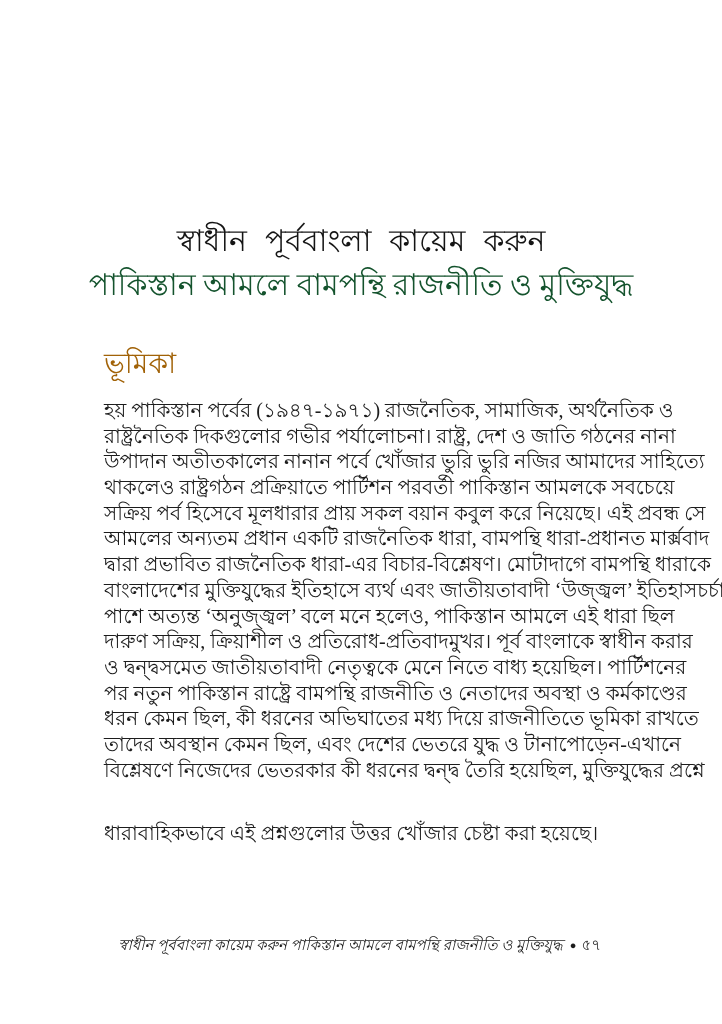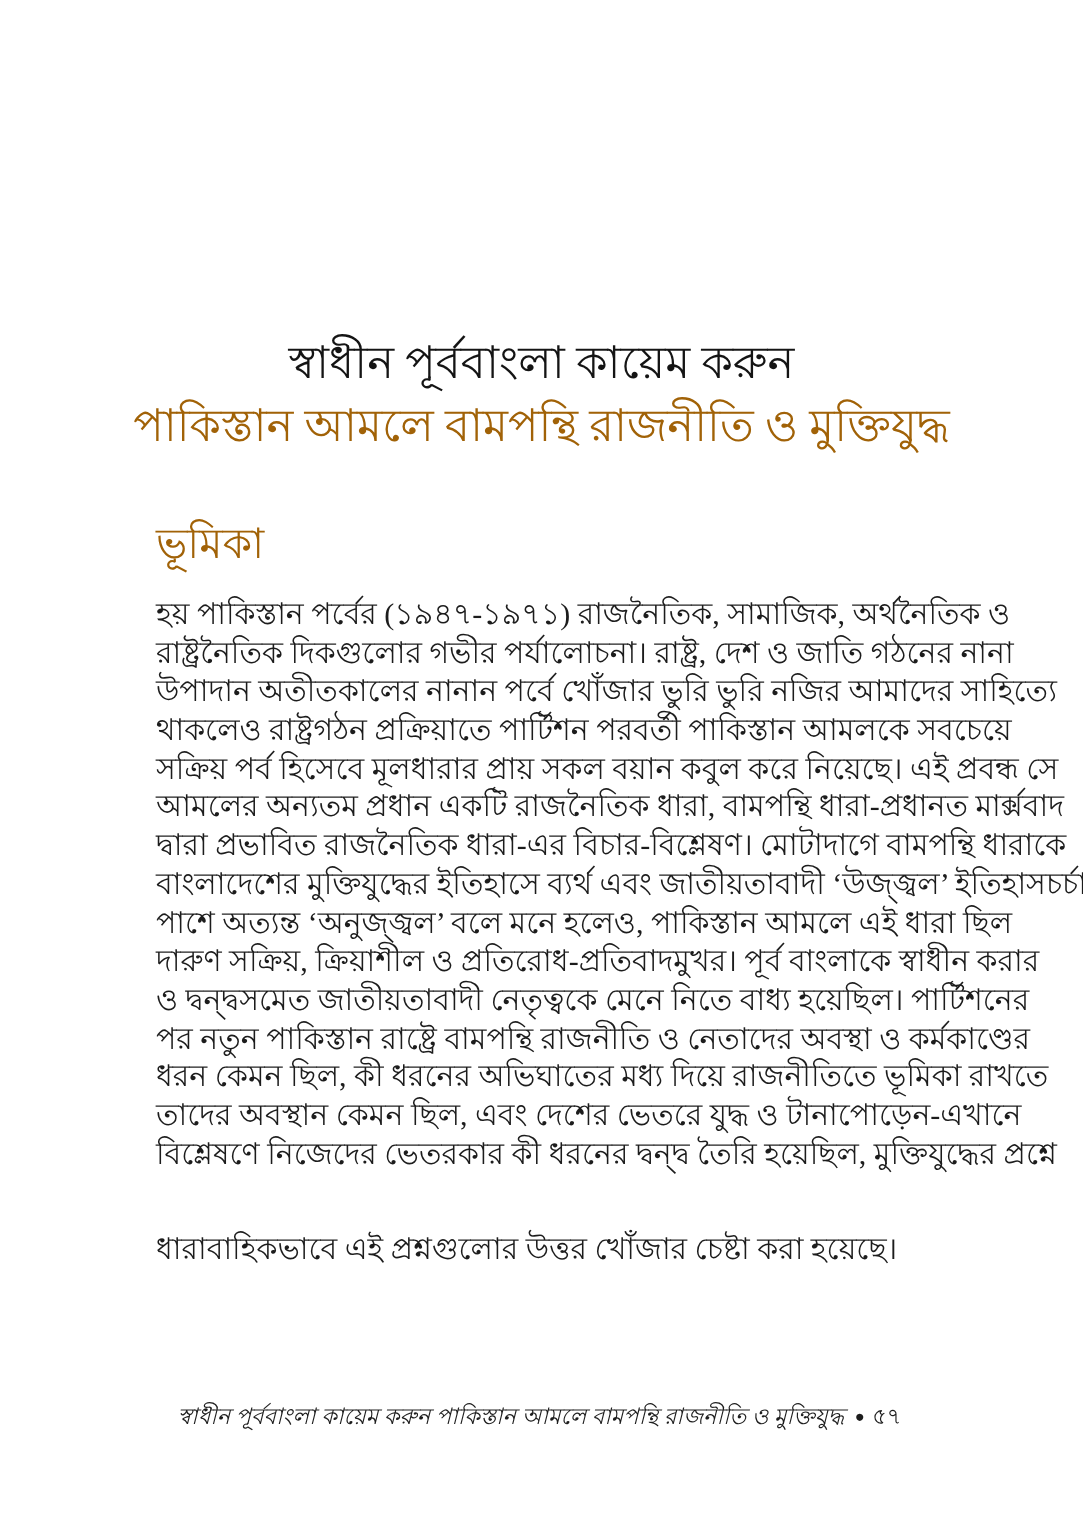--- a/index.html
+++ b/index.html
@@ -18,25 +18,26 @@
     position: absolute;
     top: 222px;
     left: 70px;
     right: 70px;
     text-align: center;
   }
   .title-line1 {
     font-size: 30px;
     line-height: 42px;
     color: #141414;
+    font-family: Liberation Mono, monospace;
   }
   .title-line2 {
     font-size: 30px;
     line-height: 42px;
-    color: #a16207;
+    color: #14532d;
   }
   .section-heading {
     position: absolute;
     top: 344px;
     left: 104px;
     font-size: 28px;
     line-height: 40px;
     color: #a16207;
   }
   .body-text {

